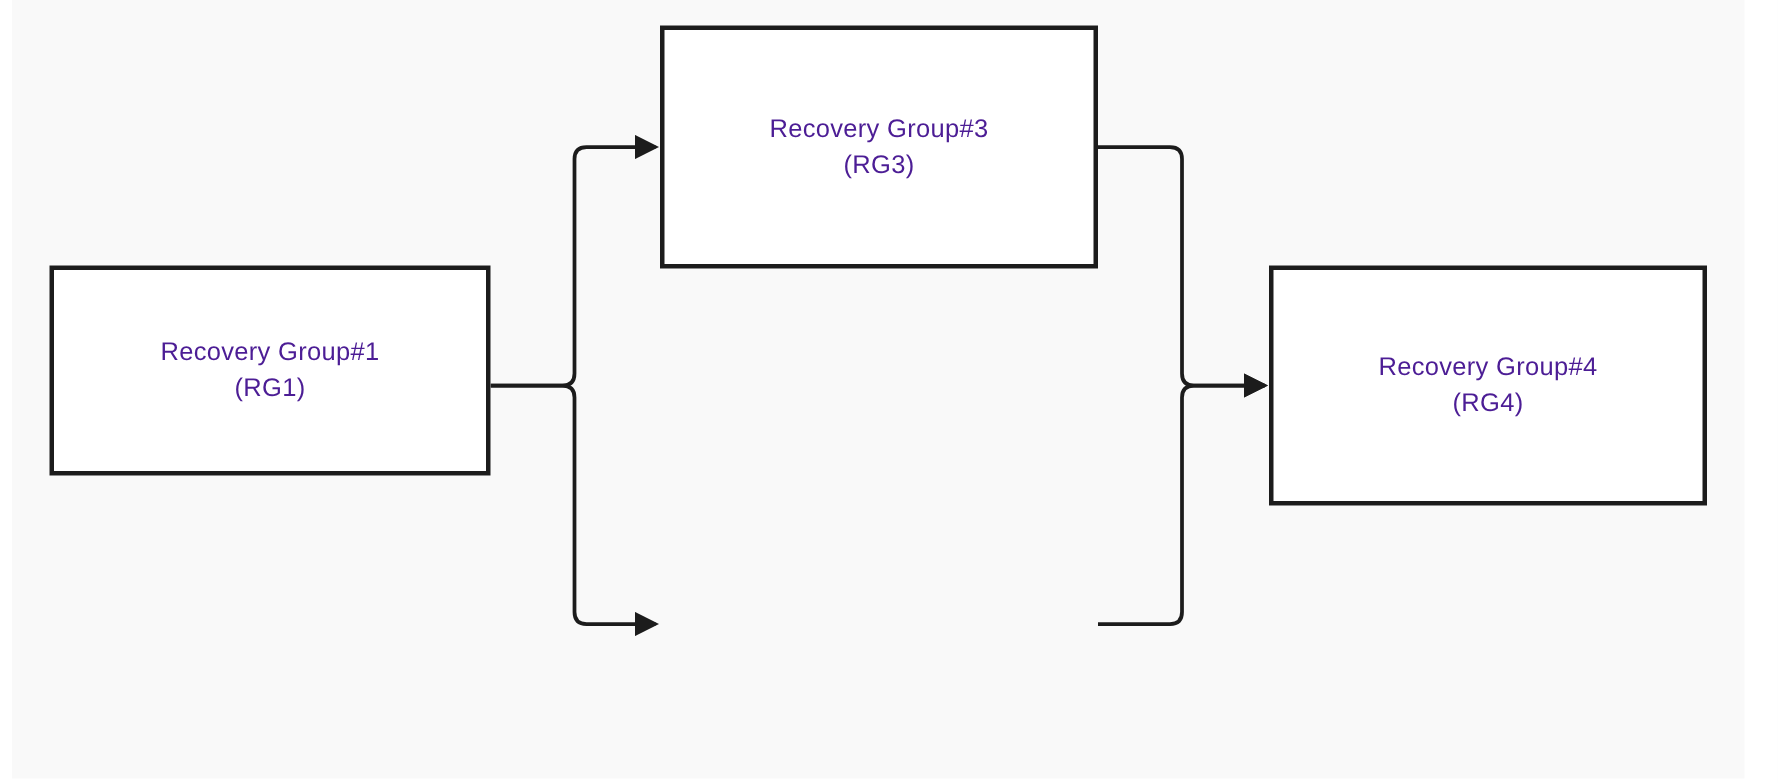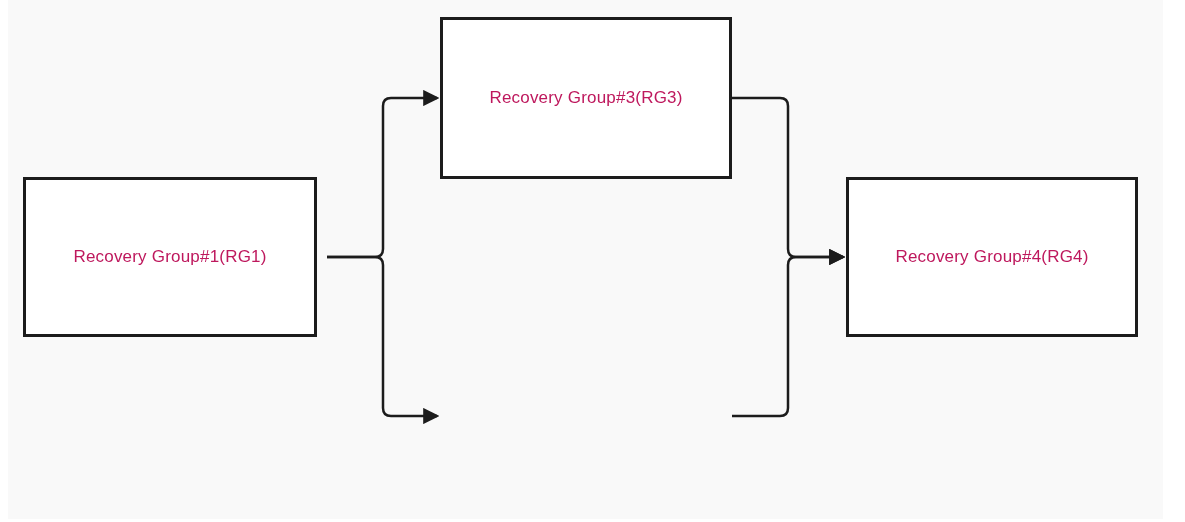--- a/index.html
+++ b/index.html
@@ -30,32 +30,32 @@
     width: 1185px;
     height: 522px;
     pointer-events: none;
   }
   .node {
     position: absolute;
     box-sizing: border-box;
     background: #ffffff;
     border: 3px solid #1c1c1c;
     display: flex;
-    flex-direction: row;
+    flex-direction: column;
     align-items: center;
     justify-content: center;
     text-align: center;
-    color: #be185d;
+    color: #4c1d95;
     font-size: 17px;
     line-height: 24px;
     letter-spacing: 0.2px;
   }
   .node .node-name { white-space: nowrap; }
   .node .node-code { white-space: nowrap; }
-  #node-rg1 { left: 23px;  top: 177px; width: 294px; height: 160px; }
+  #node-rg1 { left: 33px;  top: 177px; width: 294px; height: 140px; }
   #node-rg3 { left: 440px; top: 17px;  width: 292px; height: 162px; }
   #node-rg2 { left: 440px; top: 336px; width: 292px; height: 161px; }
   #node-rg4 { left: 846px; top: 177px; width: 292px; height: 160px; }
   .edge {
     fill: none;
     stroke: #1c1c1c;
     stroke-width: 2.5;
   }
   .arrow-head { fill: #1c1c1c; }
 </style>

